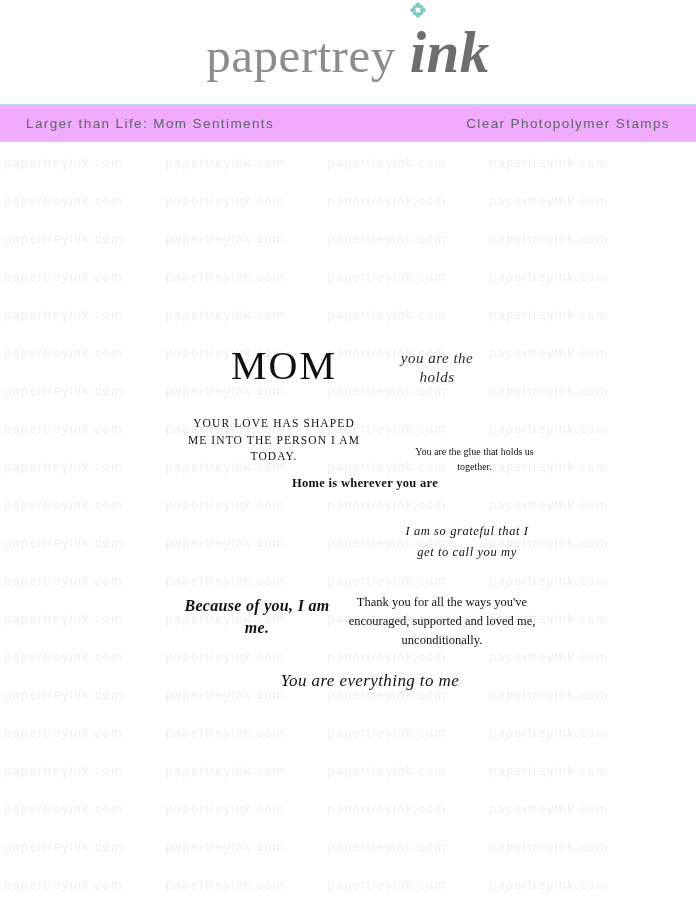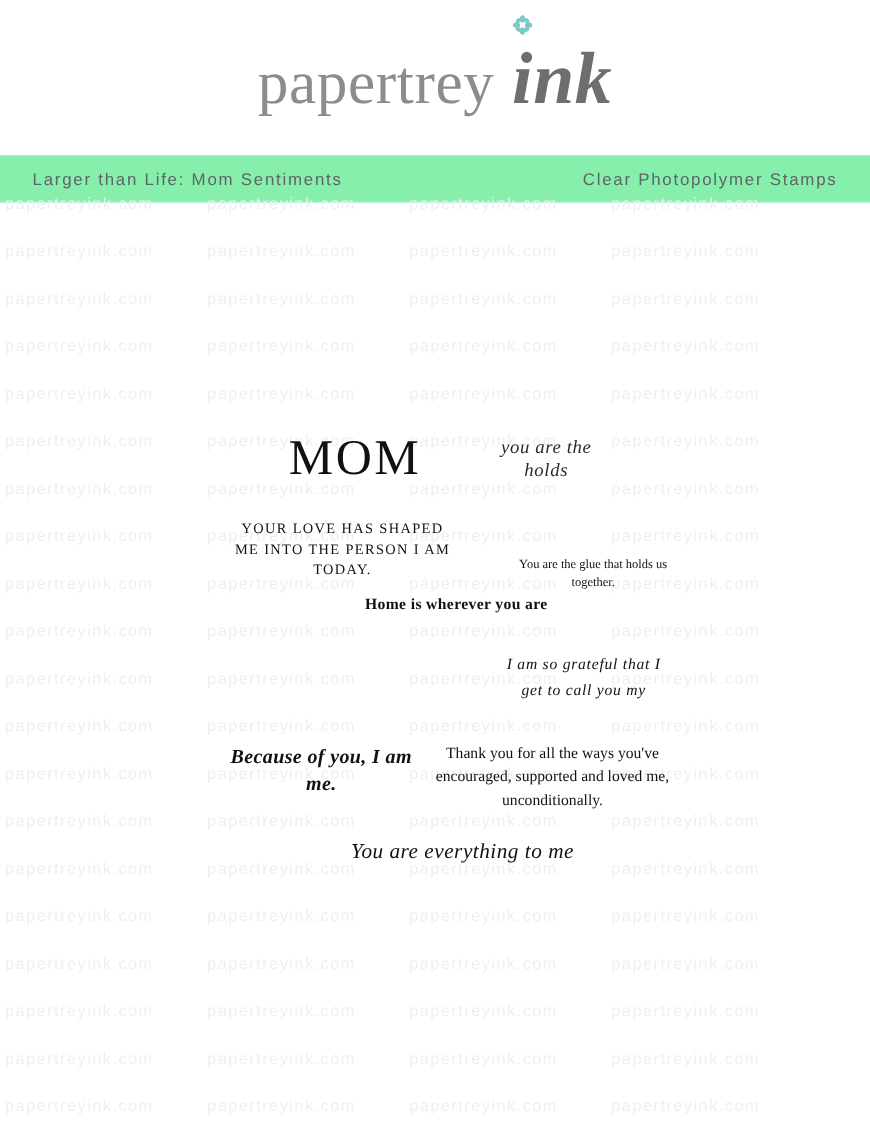--- a/index.html
+++ b/index.html
@@ -10,21 +10,21 @@
     width: 696px;
     height: 900px;
     background: #ffffff;
     font-family: "Liberation Sans", sans-serif;
     overflow: hidden;
     position: relative;
   }
 
   
   .logo-area {
-    height: 124px;
+    height: 104px;
     position: relative;
     display: flex;
     align-items: center;
     justify-content: center;
   }
   .logo-wrap {
     position: relative;
     display: flex;
     align-items: baseline;
     justify-content: center;
@@ -49,21 +49,21 @@
     position: absolute;
     top: -16px;
     left: 50%;
     margin-left: 62px;
     width: 16px;
     height: 16px;
   }
 
   
   .band {
-    background: #86efac;
+    background: #f0abfc;
     height: 38px;
     display: flex;
     align-items: center;
     justify-content: space-between;
     padding: 0 26px;
     box-sizing: border-box;
     border-top: 1px solid #b6e2de;
     border-bottom: 1px solid #b6e2de;
   }
   .band-left, .band-right {

